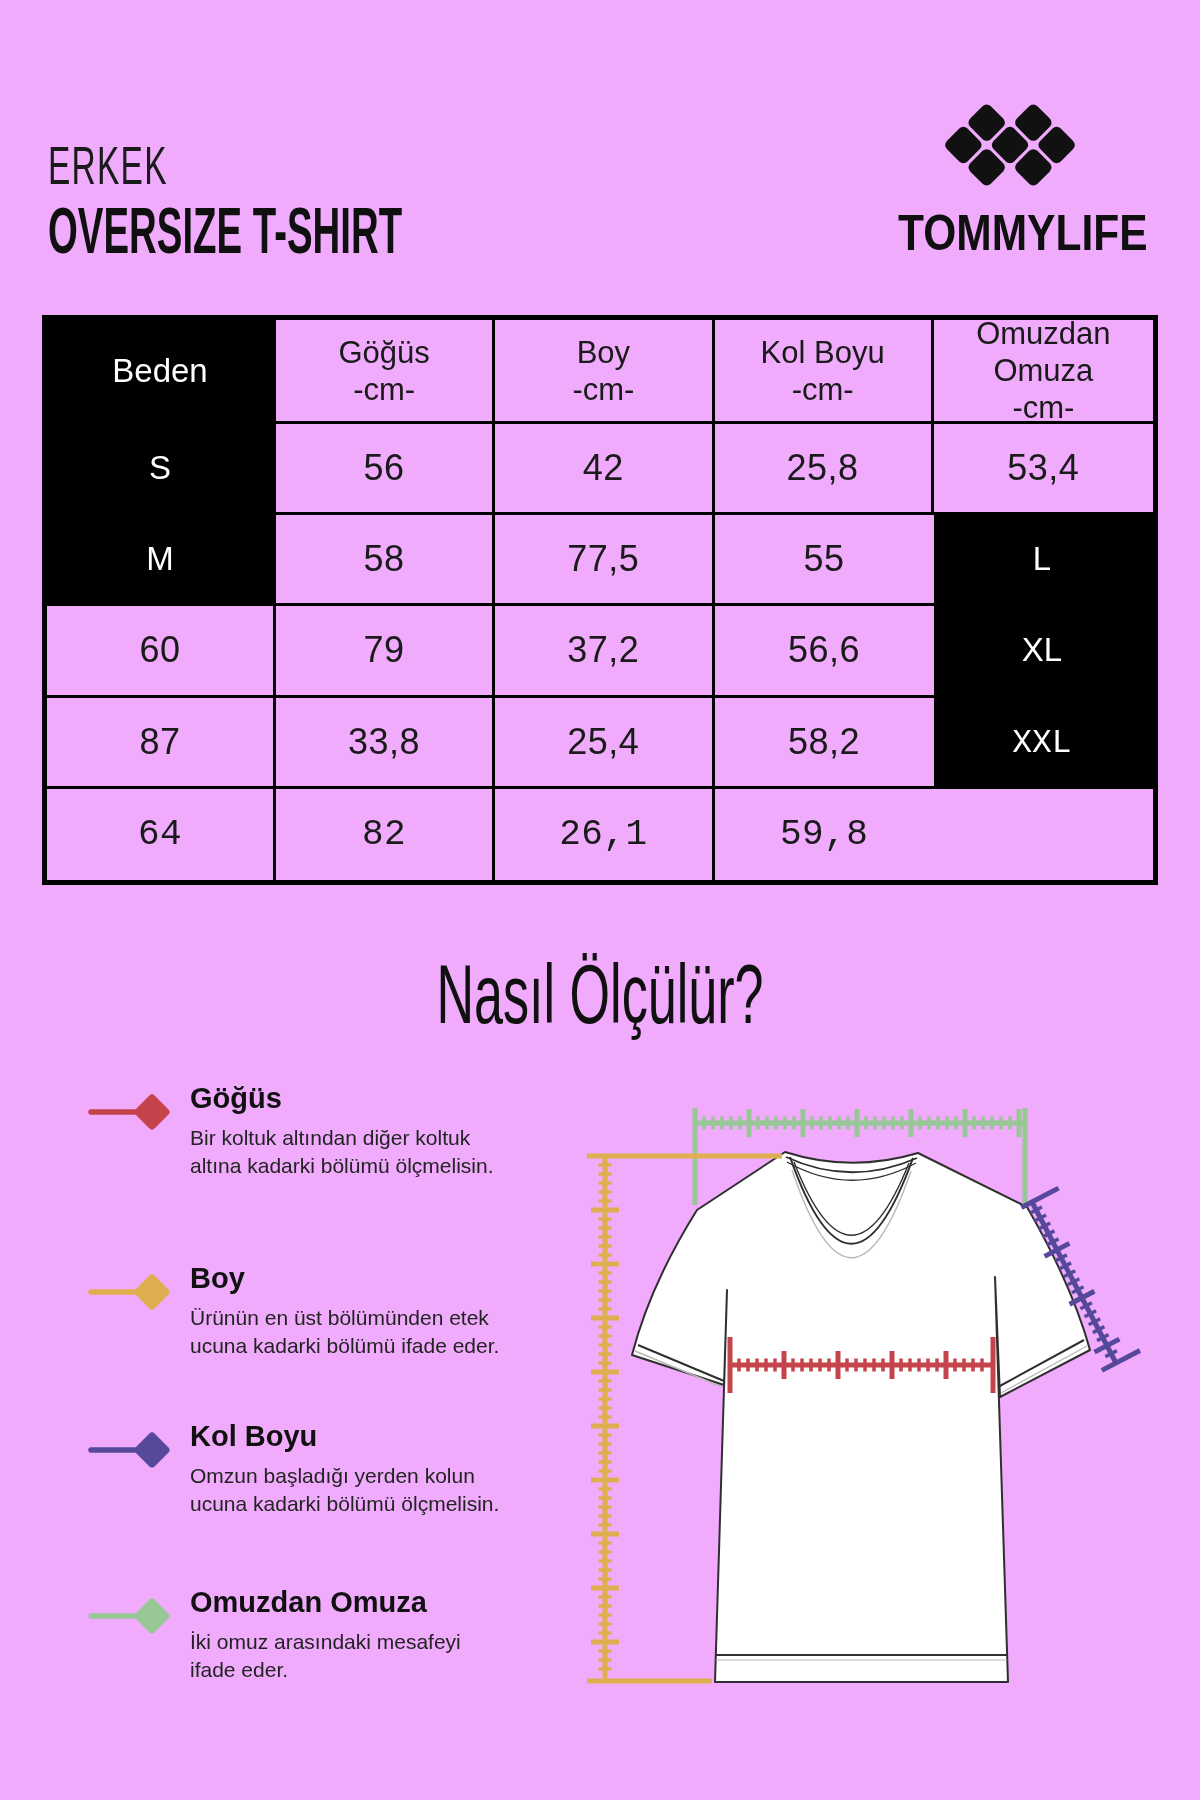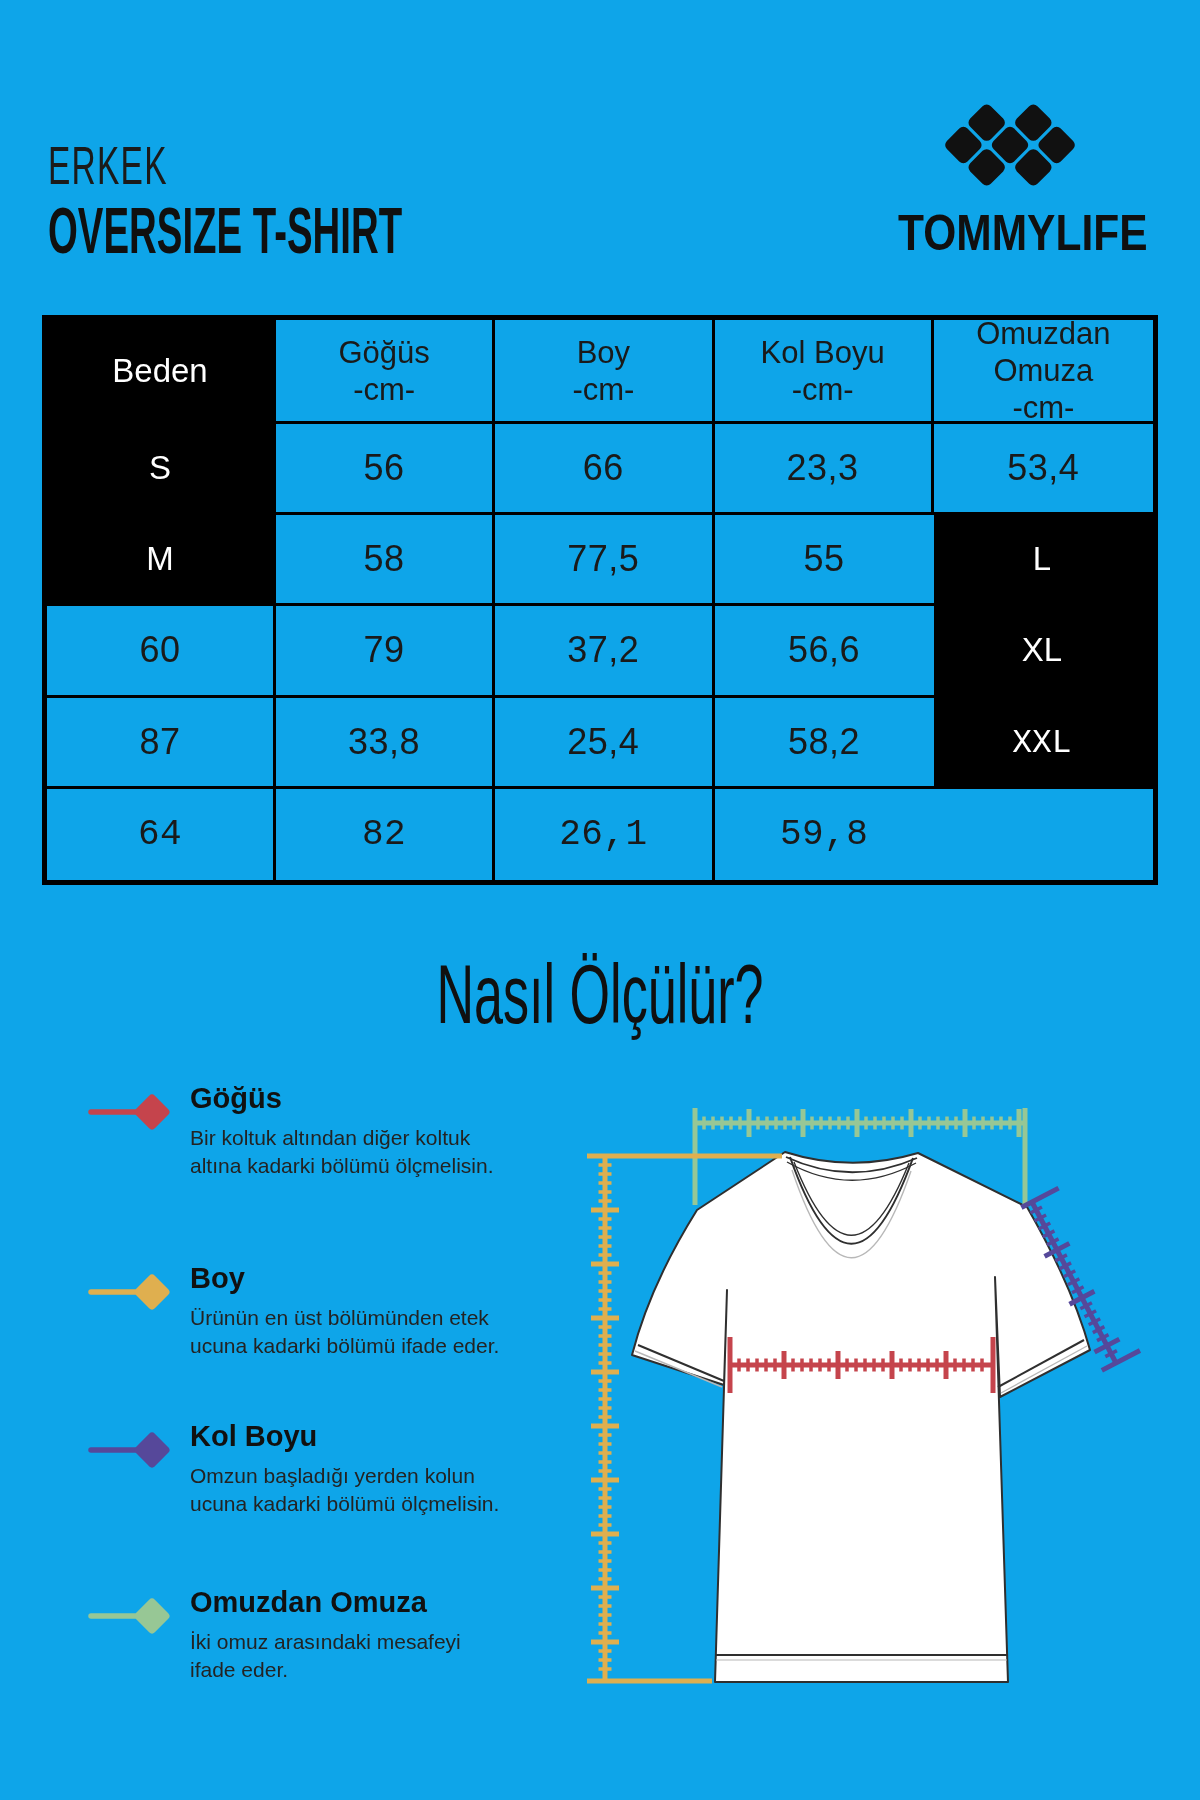--- a/index.html
+++ b/index.html
@@ -1,16 +1,16 @@
 <!DOCTYPE html>
 <html><head>
 <meta charset="utf-8">
 <style>
   html,body{margin:0;padding:0;background:#fff;}
-  .page{position:relative;width:1200px;height:1800px;background:#0ea5e9;overflow:hidden;
+  .page{position:relative;width:1200px;height:1800px;background:#f0abfc;overflow:hidden;
         font-family:"Liberation Sans", sans-serif;color:#151515;}
 
   
   .category{position:absolute;left:48px;top:134px;font-size:54px;font-weight:300;
             letter-spacing:2px;transform:scaleX(.62);transform-origin:0 0;white-space:nowrap;color:#1b1b1b;}
   .product{position:absolute;left:48px;top:194px;font-size:64px;font-weight:800;
            letter-spacing:0;transform:scaleX(.60);transform-origin:0 0;white-space:nowrap;color:#101010;}
   .brand-logo{position:absolute;left:942px;top:101px;}
   .brand-name{position:absolute;right:52px;top:204px;font-size:50px;font-weight:800;
               transform:scaleX(.85);transform-origin:100% 0;white-space:nowrap;color:#101010;}
@@ -82,24 +82,24 @@
         <span class="head-unit">-cm-</span>
       </div>
 
     <div class="cell dark">
         <span class="size-label">S</span>
       </div>
     <div class="cell">
         <span class="value">56</span>
       </div>
     <div class="cell">
-        <span class="value">66</span>
-      </div>
-    <div class="cell">
-        <span class="value">23,3</span>
+        <span class="value">42</span>
+      </div>
+    <div class="cell">
+        <span class="value">25,8</span>
       </div>
     <div class="cell cr">
         <span class="value">53,4</span>
       </div>
 
     <div class="cell dark">
         <span class="size-label">M</span>
       </div>
     <div class="cell">
         <span class="value">58</span>

